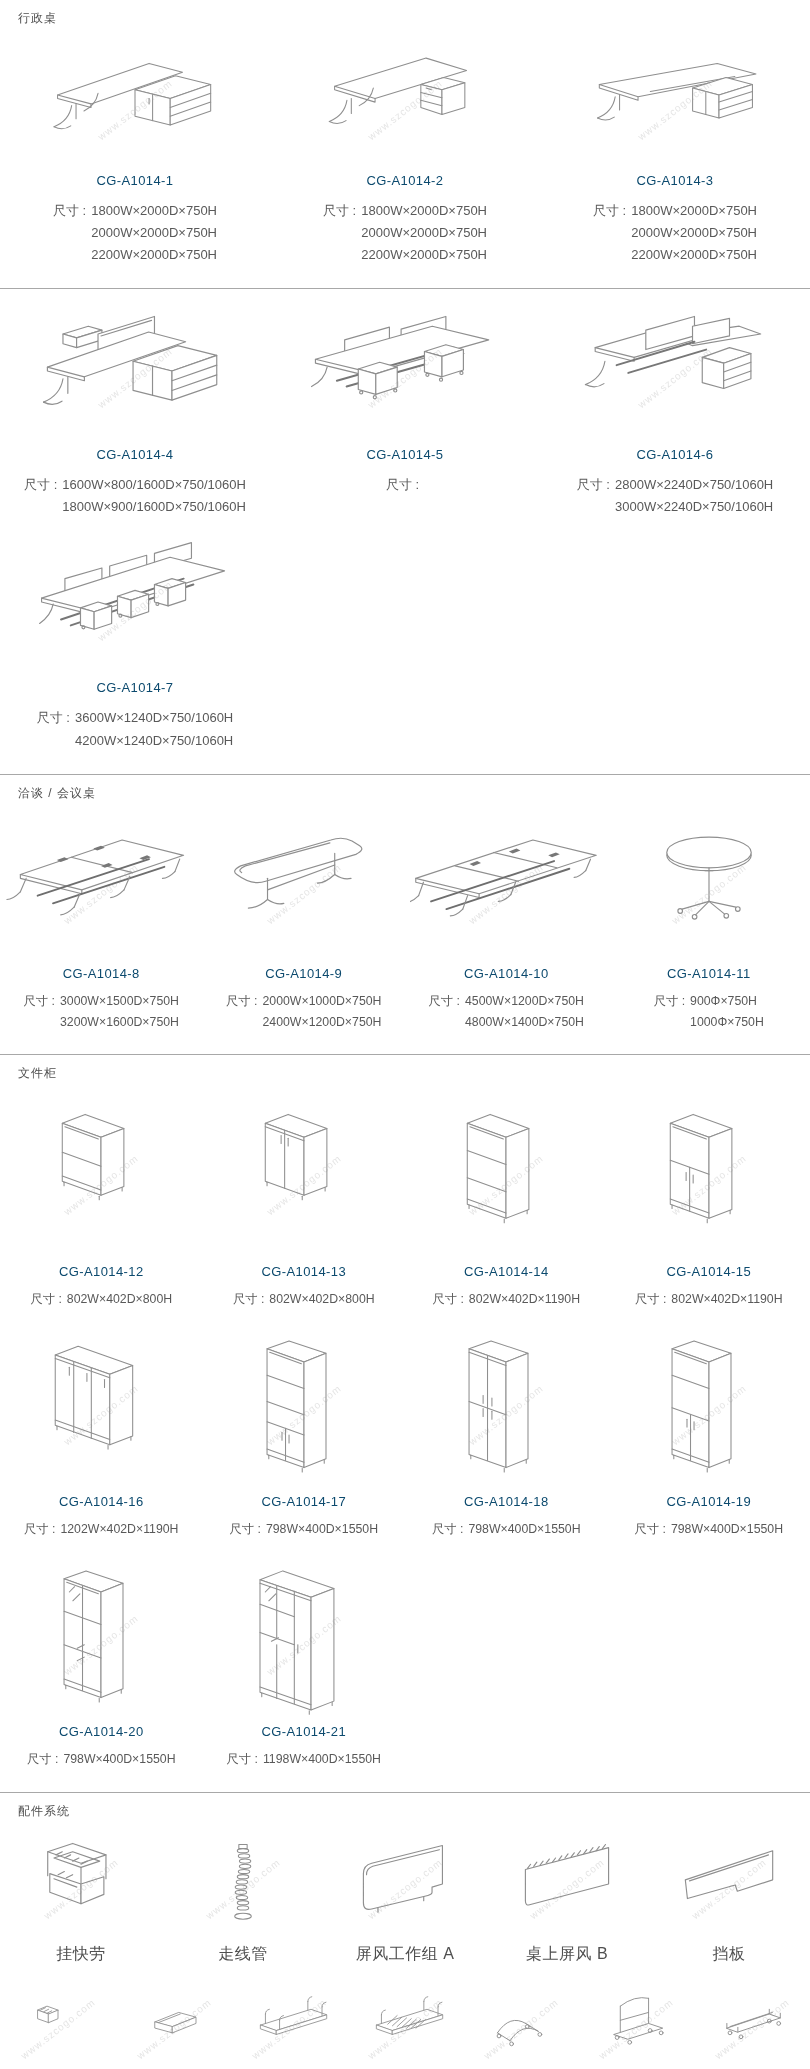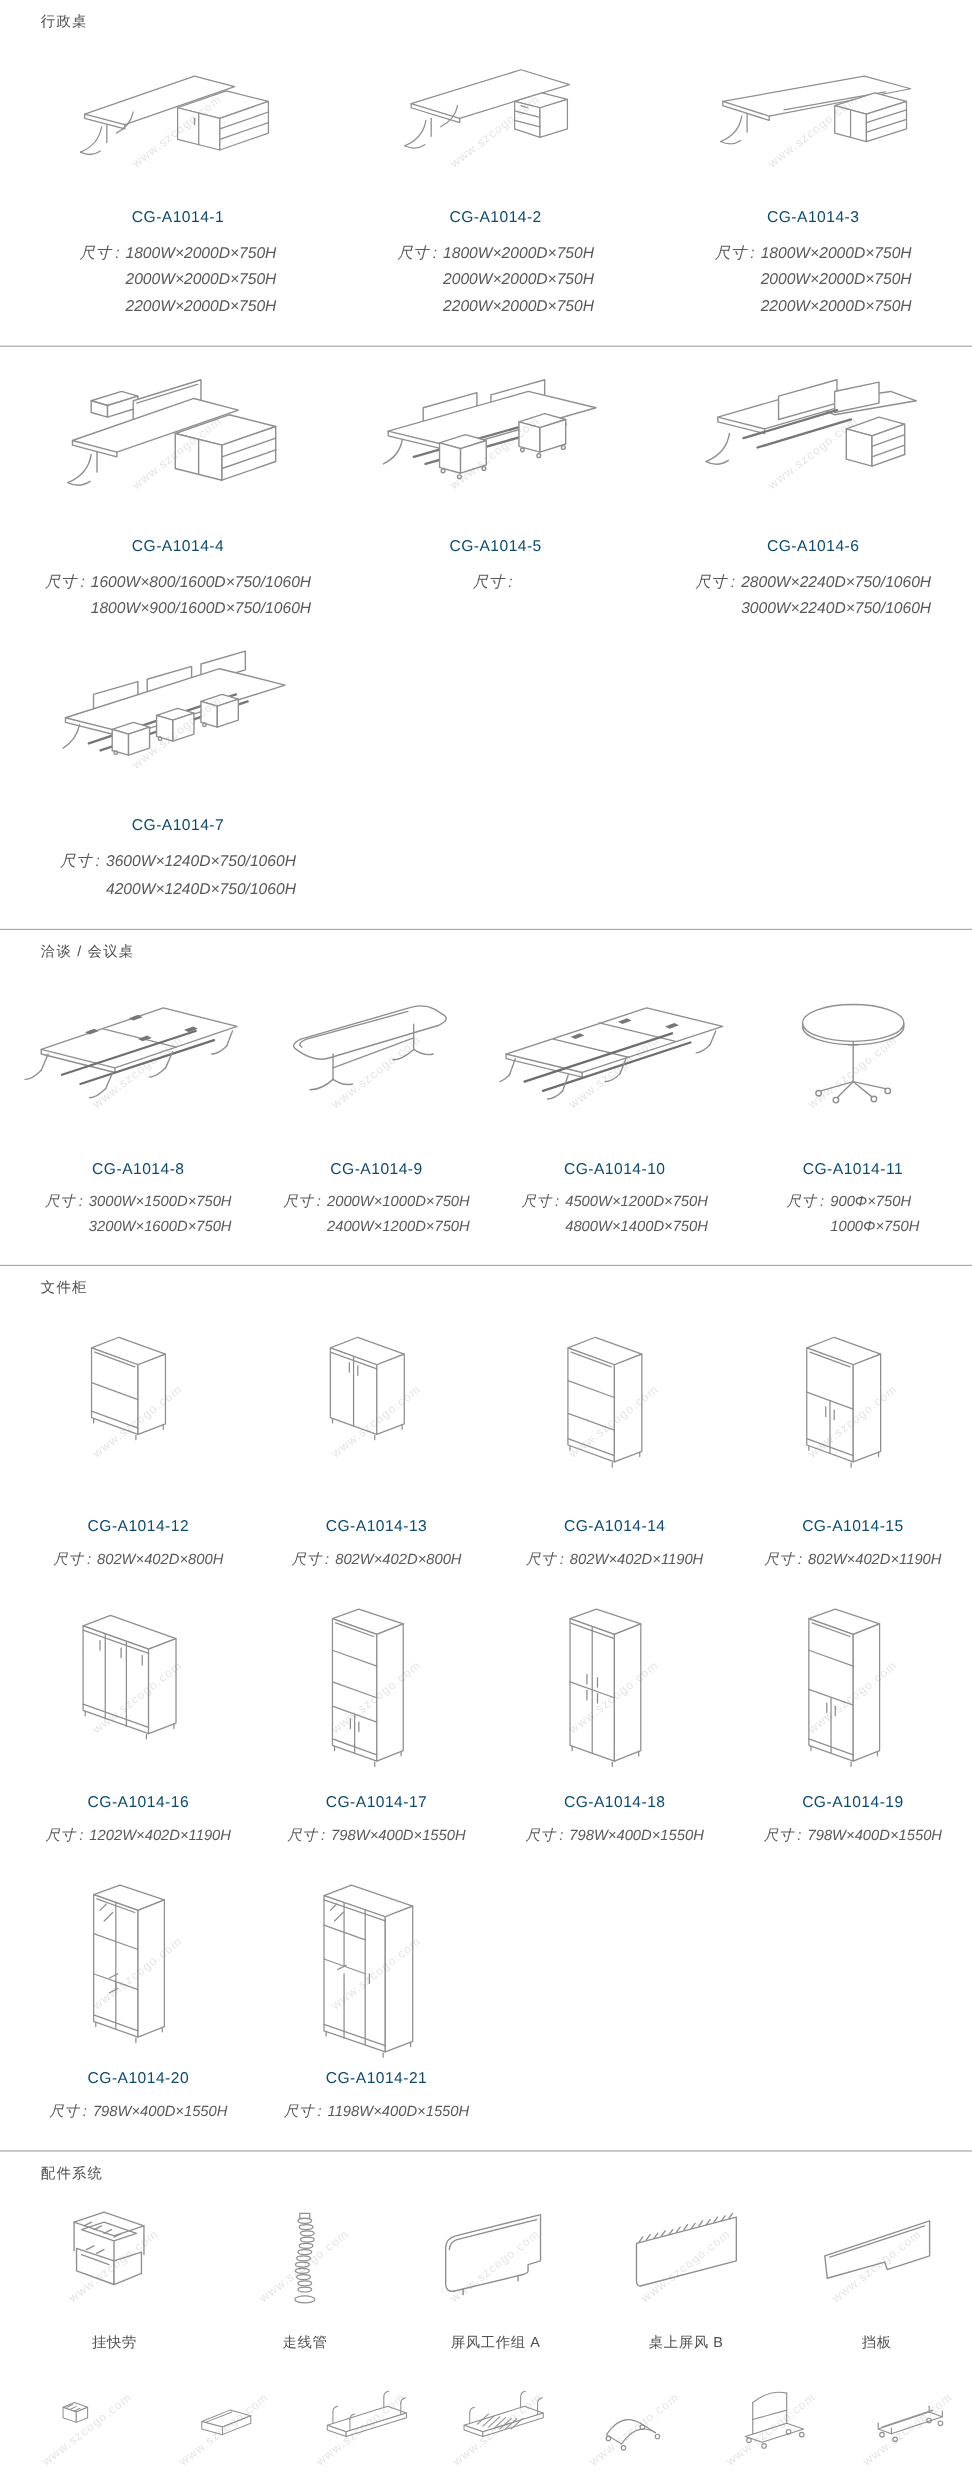--- a/index.html
+++ b/index.html
@@ -1,41 +1,41 @@
 <!DOCTYPE html>
 <html><head>
 <meta charset="utf-8">
 <style>
   html,body{margin:0;padding:0;background:#fff;}
   body{font-family:"Liberation Sans","DejaVu Sans",sans-serif;color:#595959;}
   .page{width:810px;margin:0 auto;background:#fff;overflow:hidden;}
-  .sec{padding:0 0 10px;margin-left:16px;}
+  .sec{padding:0 0 10px;}
   .sec-title{font-size:12px;font-weight:400;color:#4f4f4f;margin:10px 0 2px 18px;letter-spacing:1px;}
   .grid{display:grid;}
   .cols3{grid-template-columns:repeat(3,1fr);}
   .cols4{grid-template-columns:repeat(4,1fr);}
   .cols5{grid-template-columns:repeat(5,1fr);}
   .cols7{grid-template-columns:repeat(7,1fr);}
   .card{display:flex;flex-direction:column;align-items:center;padding:8px 2px 4px;}
   .fig{position:relative;display:flex;align-items:center;justify-content:center;}
   .fig svg{display:block;}
   .wm{position:absolute;left:50%;top:55%;transform:translate(-50%,-50%) rotate(-38deg);font-size:10px;color:rgba(130,130,130,.22);white-space:nowrap;pointer-events:none;letter-spacing:1px;}
   .code{font-size:13px;color:#0c4a6e;margin-top:4px;letter-spacing:.4px;}
-  .dims{display:flex;font-size:13px;color:#595959;margin-top:12px;line-height:1.7;font-style:italic;}
+  .dims{display:flex;font-size:13px;color:#595959;margin-top:12px;line-height:1.7;}
   .cols4 .dims{font-size:12.3px;margin-top:10px;}
   .dl{margin-right:5px;white-space:nowrap;}
   .dv{display:flex;flex-direction:column;}
   .divider{border:none;border-top:1px solid #a8a8a8;margin:8px 0 0;}
   .sec1 .fig svg{width:244px;height:132px;}
   .sec2 .fig svg{width:256px;height:146px;}
   .sec3 .fig svg{width:192px;height:150px;}
   .sec4 .fig svg{width:176px;height:168px;}
   .sec5 .r1 svg{width:150px;height:104px;}
   .sec5 .r23 svg{width:110px;height:84px;}
-  .acc-label{font-size:12px;color:#4f4f4f;margin-top:8px;letter-spacing:.5px;}
+  .acc-label{font-size:16px;color:#4f4f4f;margin-top:8px;letter-spacing:.5px;}
   .sec5 .card{padding:10px 2px 8px;}
 </style>
 </head>
 <body>
 
 <svg width="0" height="0" style="position:absolute" aria-hidden="true">
 <defs>
 <symbol id="s-desk1">
         <g stroke="#8f8f8f" stroke-width="1.2" fill="none" stroke-linejoin="round" stroke-linecap="round">
 <polygon fill="#fff" points="12,66 116,30 154,40 50,76"></polygon>

